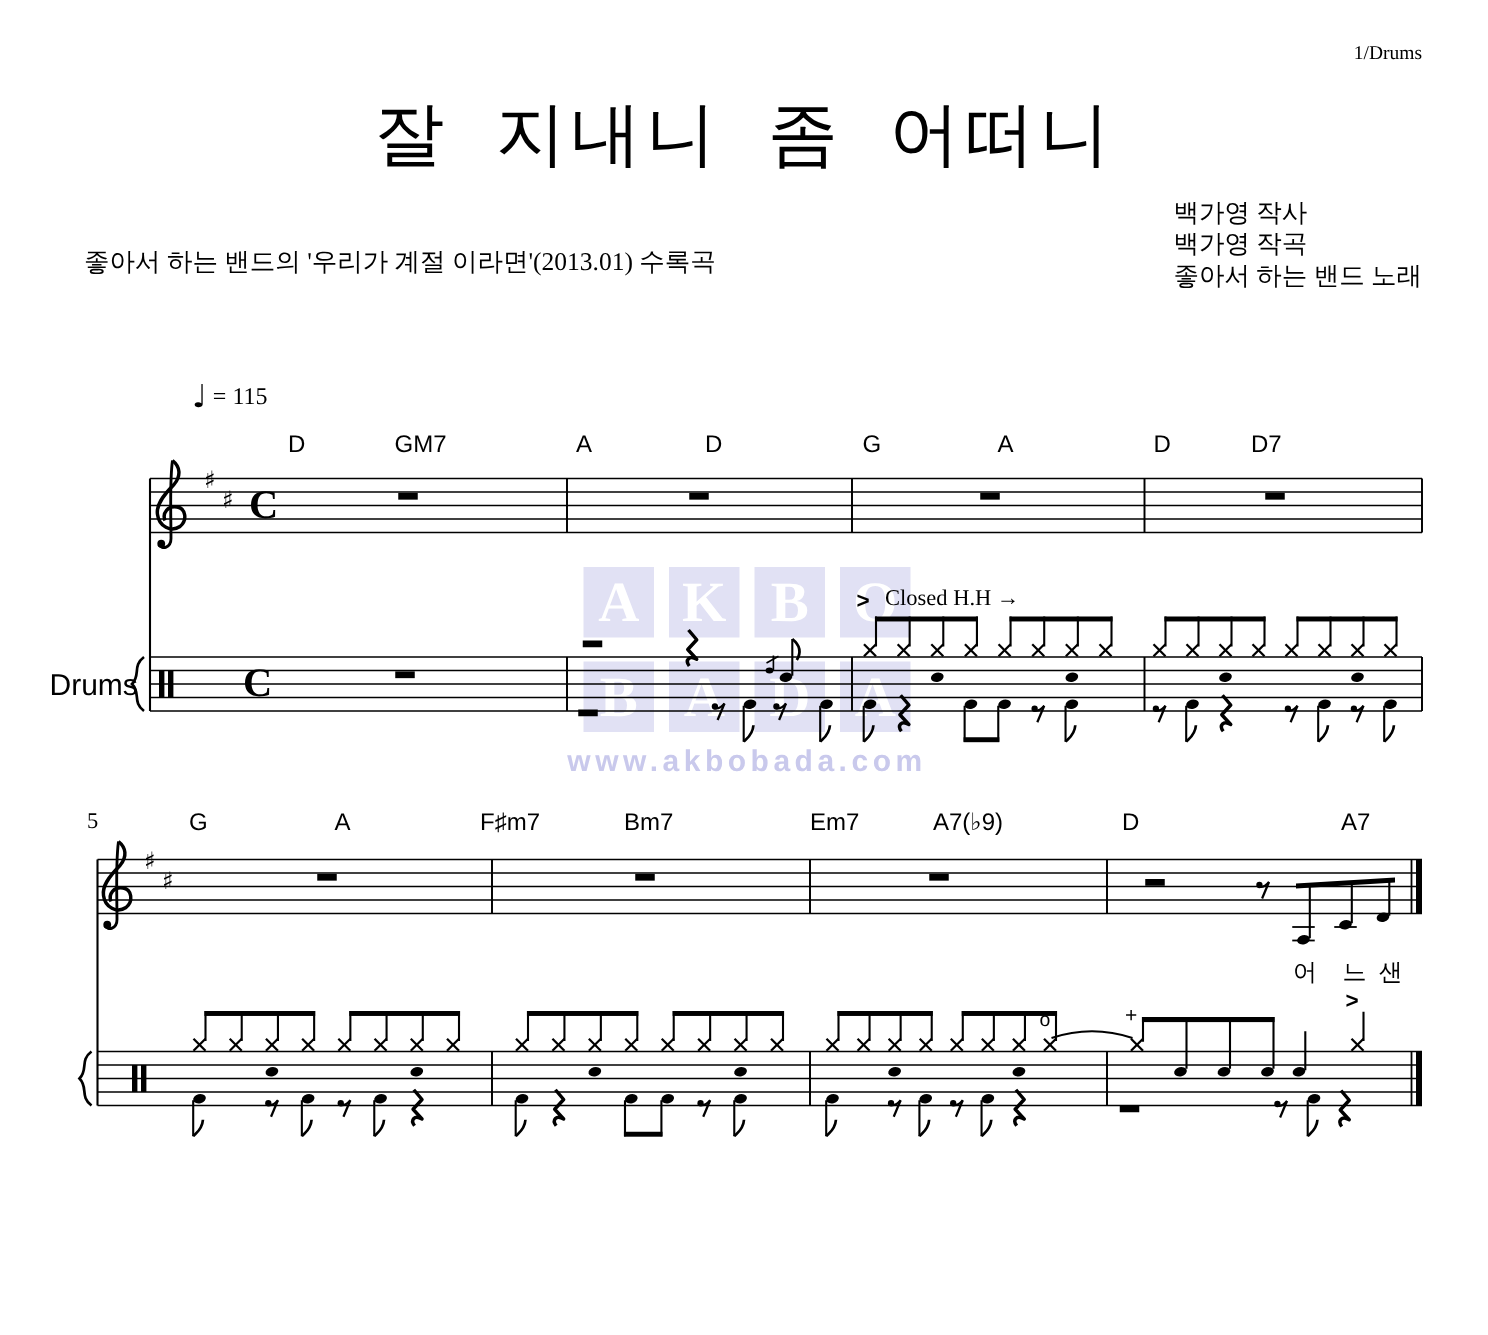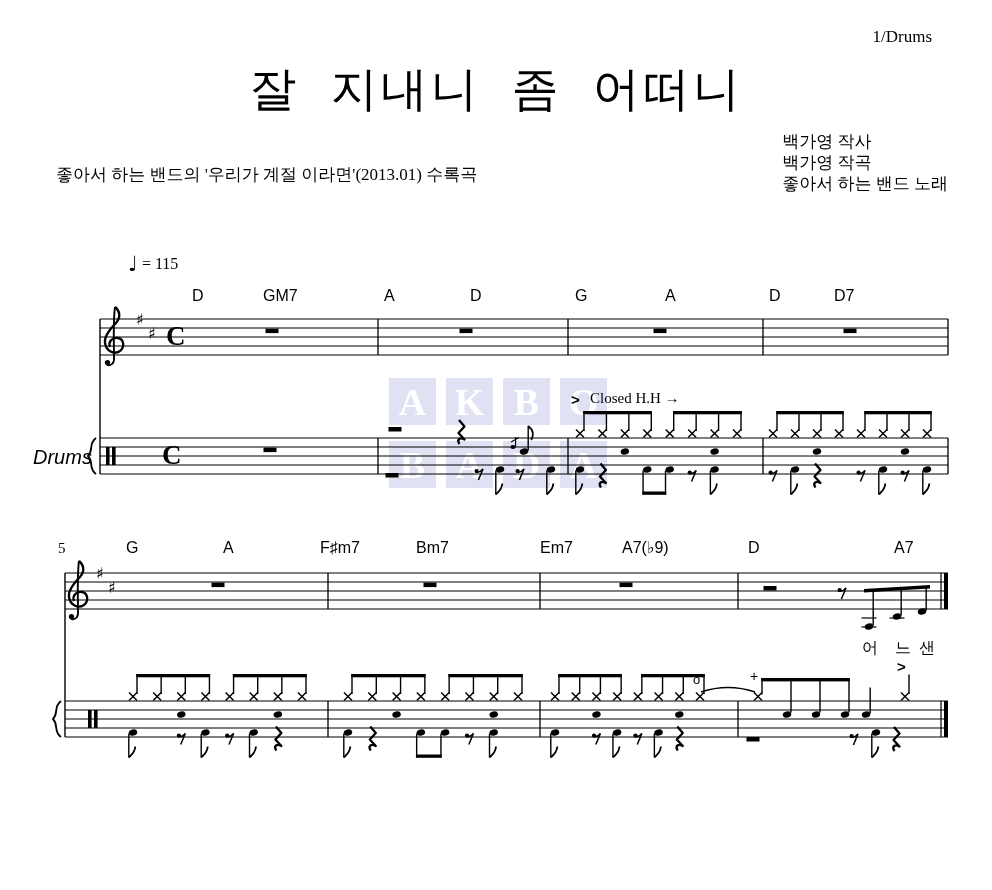--- a/index.html
+++ b/index.html
@@ -1,25 +1,25 @@
 <!DOCTYPE html>
 <html><head>
 <meta charset="utf-8">
 <style>
   html,body{margin:0;padding:0;background:#fff;}
   .page{position:relative;width:992px;height:890px;background:#fff;overflow:hidden;
         font-family:"Liberation Serif",serif;color:#000;}
-  .hdr-label{position:absolute;top:27px;right:60px;font-size:17px;text-align:center;}
+  .hdr-label{position:absolute;top:27px;right:44px;font-size:13px;text-align:center;}
   .title{position:absolute;top:58px;left:0;width:100%;text-align:center;
          font-size:47px;letter-spacing:3px;font-family:Liberation Mono, monospace;}
   .credits{position:absolute;top:131px;right:44px;text-align:left;font-size:17px;line-height:21px;}
   .album-note{position:absolute;top:163px;left:56px;font-size:17px;}
   .tempo{position:absolute;top:252px;left:128px;font-size:16px;}
   .tempo .glyph{font-family:"DejaVu Sans",sans-serif;font-size:21px;vertical-align:-2px;}
-  .part-label{position:absolute;top:446px;left:33px;font-size:20px;font-family:"Liberation Sans",sans-serif;font-style:italic;}
+  .part-label{position:absolute;top:446px;left:33px;font-size:20px;font-family:"Liberation Sans",sans-serif;}
   .measure-num{position:absolute;top:540px;left:58px;font-size:15px;}
   #watermark{position:absolute;inset:0;z-index:1;}
   .wm-tile{position:absolute;width:47px;height:47px;text-align:center;line-height:49px;
            font-family:"Liberation Serif",serif;font-weight:bold;font-size:38px;}
   .wm-url{position:absolute;top:497px;left:372px;width:252px;text-align:center;
           font-family:"Liberation Sans",sans-serif;font-weight:bold;font-size:20px;letter-spacing:3px;}
   #score-svg{position:absolute;inset:0;z-index:2;}
   .hdr-layer{position:relative;z-index:3;}
 </style>
 </head>
@@ -28,20 +28,21 @@
 <div class="page">
   <div id="watermark">
       <div class="wm-tile" style="left: 389px; top: 378px; background: rgb(225, 225, 244); color: rgb(255, 255, 255);">A</div>
       <div class="wm-tile" style="left: 446px; top: 378px; background: rgb(225, 225, 244); color: rgb(255, 255, 255);">K</div>
       <div class="wm-tile" style="left: 503px; top: 378px; background: rgb(225, 225, 244); color: rgb(255, 255, 255);">B</div>
       <div class="wm-tile" style="left: 560px; top: 378px; background: rgb(225, 225, 244); color: rgb(255, 255, 255);">O</div>
       <div class="wm-tile" style="left: 389px; top: 441px; background: rgb(225, 225, 244); color: rgb(255, 255, 255);">B</div>
       <div class="wm-tile" style="left: 446px; top: 441px; background: rgb(225, 225, 244); color: rgb(255, 255, 255);">A</div>
       <div class="wm-tile" style="left: 503px; top: 441px; background: rgb(225, 225, 244); color: rgb(255, 255, 255);">D</div>
       <div class="wm-tile" style="left: 560px; top: 441px; background: rgb(225, 225, 244); color: rgb(255, 255, 255);">A</div>
+      <div class="wm-url" style="color: rgb(201, 201, 236);">www.akbobada.com</div>
     </div>
   <svg id="score-svg" width="992" height="890" viewBox="0 0 992 890">
       <g>
         <line x1="100" y1="319" x2="100" y2="474" stroke="#000" stroke-width="1.4"></line>
         <path d="M 96 438 C 88 444 94 450 88 456 C 94 462 88 468 96 474" fill="none" stroke="#000" stroke-width="1.8"></path>
         <line x1="100" y1="319" x2="948" y2="319" stroke="#000" stroke-width="1.05"></line>
         <line x1="100" y1="328" x2="948" y2="328" stroke="#000" stroke-width="1.05"></line>
         <line x1="100" y1="337" x2="948" y2="337" stroke="#000" stroke-width="1.05"></line>
         <line x1="100" y1="346" x2="948" y2="346" stroke="#000" stroke-width="1.05"></line>
         <line x1="100" y1="355" x2="948" y2="355" stroke="#000" stroke-width="1.05"></line>

